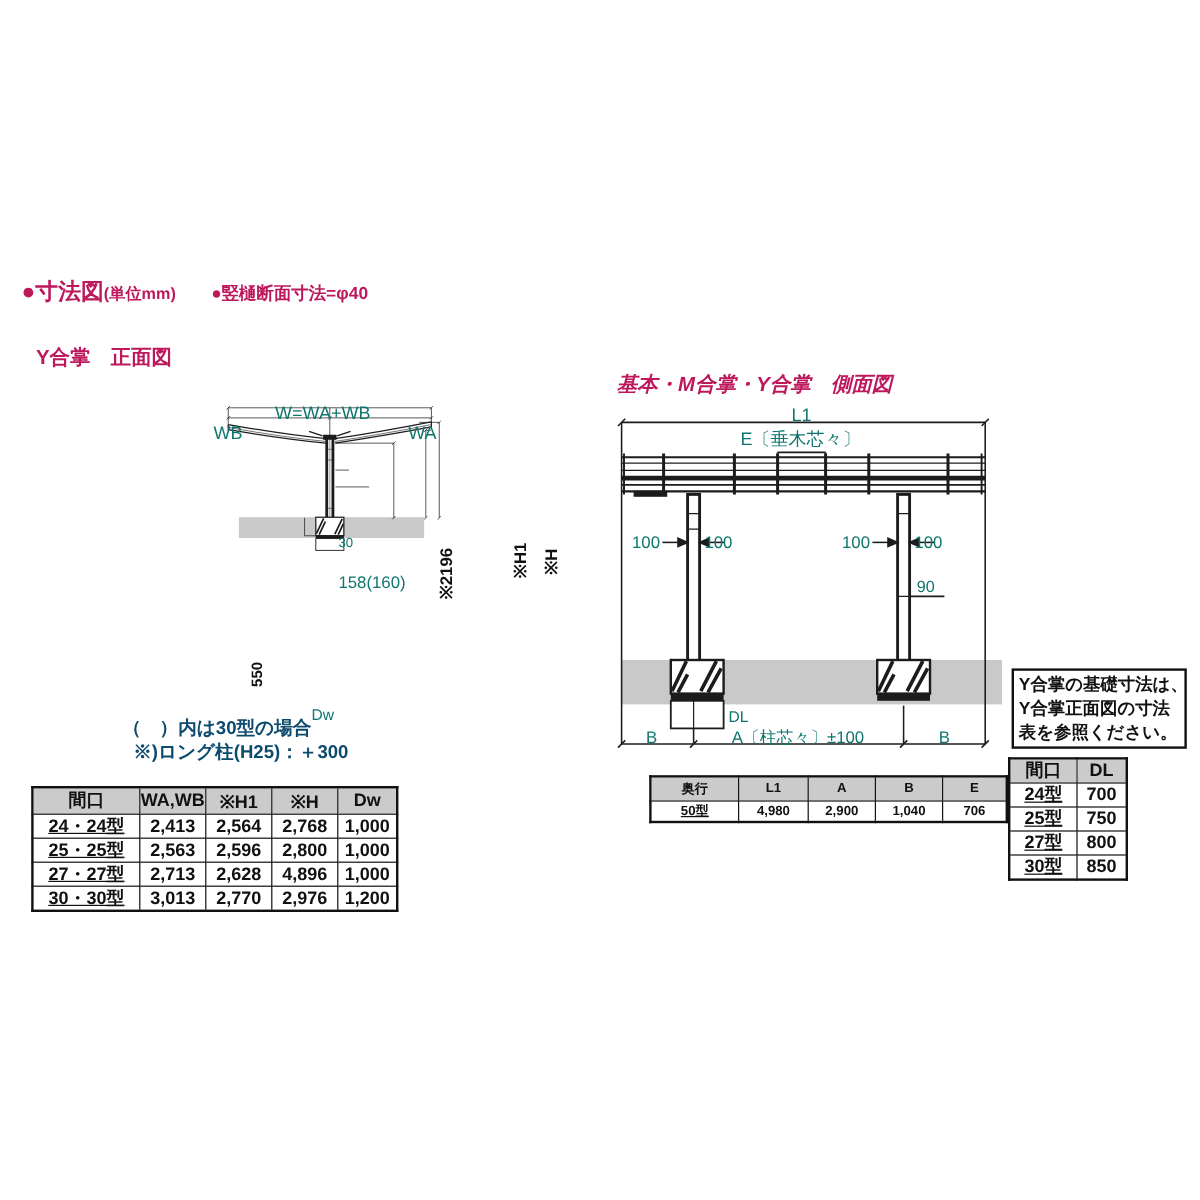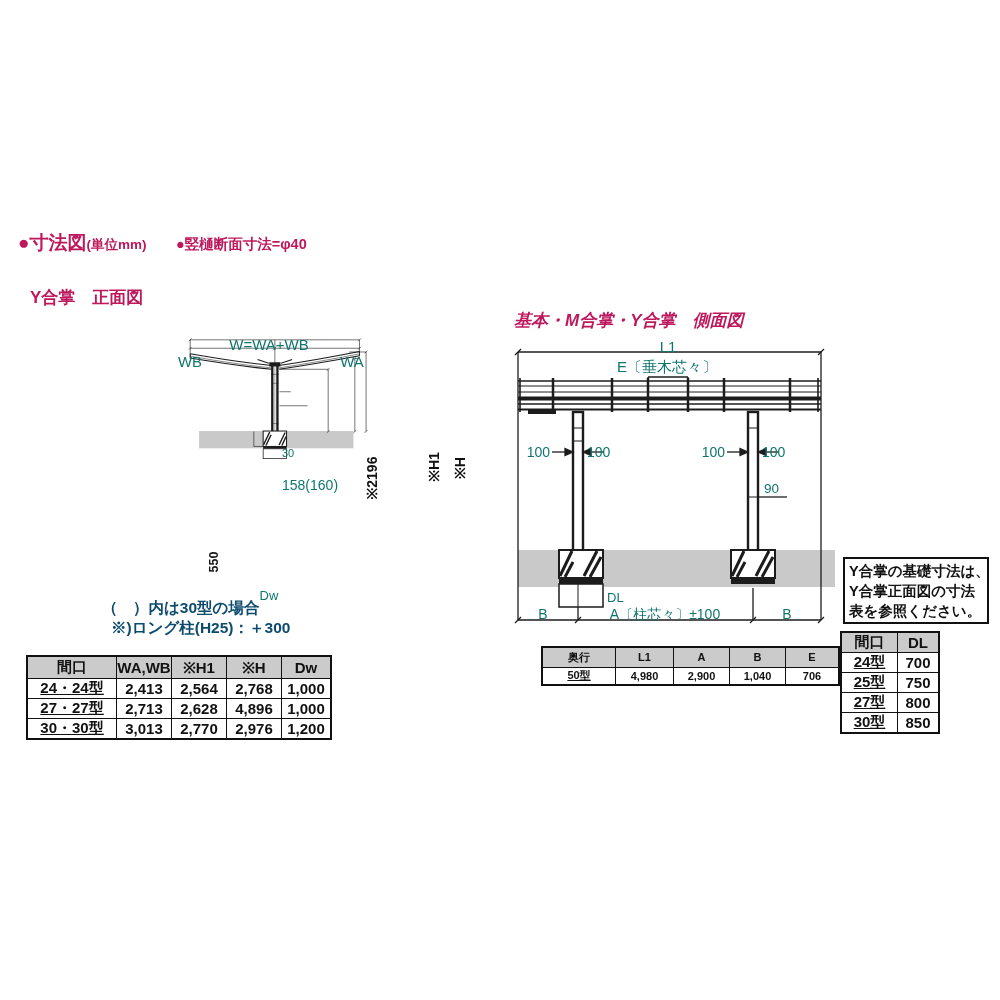--- a/index.html
+++ b/index.html
@@ -123,20 +123,27 @@
       <td style="width:48px;">Dw</td>
     </tr>
     <tr style="height:18.5px;">
       <td class="typ">24・24型</td>
       <td>2,413</td>
       <td>2,564</td>
       <td>2,768</td>
       <td>1,000</td>
     </tr>
     <tr style="height:18.5px;">
+      <td class="typ">25・25型</td>
+      <td>2,563</td>
+      <td>2,596</td>
+      <td>2,800</td>
+      <td>1,000</td>
+    </tr>
+    <tr style="height:18.5px;">
       <td class="typ">27・27型</td>
       <td>2,713</td>
       <td>2,628</td>
       <td>4,896</td>
       <td>1,000</td>
     </tr>
     <tr style="height:18.5px;">
       <td class="typ">30・30型</td>
       <td>3,013</td>
       <td>2,770</td>

